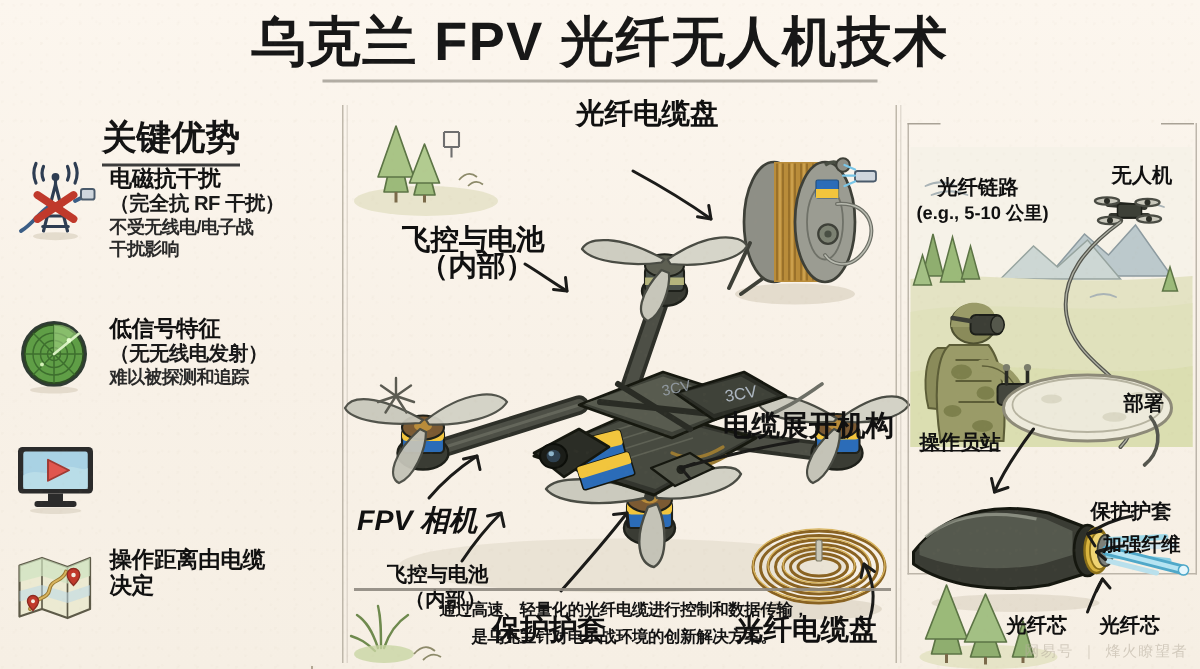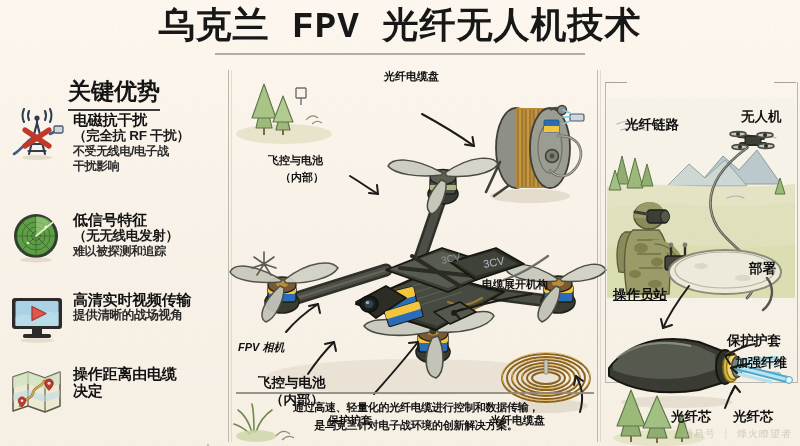--- a/index.html
+++ b/index.html
@@ -17,21 +17,21 @@
   .grain{position:absolute;inset:0;pointer-events:none;opacity:.35;
      background-image:
        radial-gradient(circle at 12% 22%, rgba(180,160,130,.10) 0 1px, transparent 1px),
        radial-gradient(circle at 62% 72%, rgba(180,160,130,.09) 0 1px, transparent 1px),
        radial-gradient(circle at 83% 33%, rgba(180,160,130,.08) 0 1px, transparent 1px);
      background-size:13px 13px,17px 17px,11px 11px;}
 
   
   .title-wrap{position:absolute;left:0;top:6px;width:800px;text-align:center;}
   .title{font-size:36px;font-weight:bold;letter-spacing:1px;color:#171717;
-         line-height:44px;white-space:nowrap;font-family:Liberation Mono, monospace;}
+         line-height:44px;white-space:nowrap;}
   .title-rule{width:370px;height:2px;background:#8d8madd;background:#9a948b;
          margin:3px auto 0;opacity:.75;}
 
   
   .vdiv{position:absolute;width:1px;background:#b4ada0;opacity:.85;}
   .vdiv.left{left:228px;top:70px;height:372px;}
   .vdiv.left2{left:231px;top:70px;height:372px;opacity:.35;}
   .vdiv.right{left:597px;top:70px;height:372px;}
   .vdiv.right2{left:600px;top:70px;height:372px;opacity:.35;}
 
@@ -44,21 +44,21 @@
   .adv{position:absolute;left:8px;width:214px;display:flex;gap:7px;align-items:flex-start;}
   .adv .ic{flex:0 0 auto;width:58px;height:54px;position:relative;}
   .adv .tx{flex:1 1 auto;padding-top:1px;}
   .adv .t1{font-size:15px;font-weight:bold;line-height:17px;color:#111;letter-spacing:-.2px;}
   .adv .t2{font-size:13.5px;font-weight:bold;line-height:16px;color:#1a1a1a;letter-spacing:-.3px;}
   .adv .t3{font-size:12px;font-weight:bold;line-height:14.5px;color:#2a2a2a;letter-spacing:-.4px;}
 
   
   .col-center{position:absolute;left:232px;top:64px;width:364px;height:382px;}
   .lbl{position:absolute;font-weight:bold;color:#101010;line-height:17px;white-space:nowrap;}
-  .lbl.s15{font-size:11px;}
+  .lbl.s15{font-size:19px;}
   .lbl.s14{font-size:13.5px;}
   .lbl.s13{font-size:13px;}
 
   .bottom-rule{position:absolute;left:236px;top:392px;width:358px;height:2px;background:#8e8880;opacity:.9;}
   .caption{position:absolute;left:236px;top:398px;width:360px;text-align:center;
            font-size:11px;font-weight:bold;line-height:18px;color:#131313;letter-spacing:-.3px;}
 
   
   .col-right{position:absolute;left:601px;top:64px;width:199px;height:382px;}
   .rt-head{text-align:center;font-size:19px;font-weight:bold;color:#141414;margin-top:12px;}
@@ -166,24 +166,20 @@
         <svg width="58" height="54" viewBox="0 0 58 54">
           <rect x="4" y="8" width="50" height="31" rx="3" fill="#2b2b2b"></rect>
           <rect x="7.5" y="11" width="43" height="25" rx="1.6" fill="#a9d2e4"></rect>
           <path d="M7.5 27 C16 21 24 29 33 23 C41 18 46 25 50.5 22 V36 H7.5 Z" fill="#bfe0ea" opacity=".75"></path>
           <path d="M24 16.5 L38 23.5 L24 30.5 Z" fill="#e0564e" stroke="#a03a33" stroke-width="1.3" stroke-linejoin="round"></path>
           <rect x="24" y="39" width="10" height="5" fill="#2b2b2b"></rect>
           <rect x="15" y="44" width="28" height="4" rx="1.8" fill="#2b2b2b"></rect>
           <ellipse cx="29" cy="50.5" rx="17" ry="2.2" fill="#ded6c6" opacity=".75"></ellipse>
         </svg>
       </div>
-      <div class="tx">
-        <div class="t1">高清实时视频传输</div>
-        <div class="t3" style="font-size:12.6px;">提供清晰的战场视角</div>
-      </div>
     </div>
 
     <div class="adv" style="top:296px;">
       <div class="ic">
         <svg width="58" height="54" viewBox="0 0 58 54">
           <path d="M5 13 L20 8 L37 14 L52 8 V42 L37 48 L20 42 L5 47 Z" fill="#ecead2" stroke="#5d5a48" stroke-width="1.5" stroke-linejoin="round"></path>
           <path d="M20 8 V42 M37 14 V48" stroke="#5d5a48" stroke-width="1.1" fill="none"></path>
           <path d="M5 13 L20 8 L37 14 L52 8 V20 L37 25 L20 20 L5 24 Z" fill="#cfe2c0" opacity=".7"></path>
           <path d="M5 30 L20 26 L37 31 L52 26 V33 L37 38 L20 33 L5 37 Z" fill="#bcd9e8" opacity=".55"></path>
           <path d="M12 42 C14 34 24 36 25 29 C26 22 34 24 36 17" stroke="#9a7a32" stroke-width="2.6" fill="none" stroke-linecap="round"></path>
@@ -653,20 +649,21 @@
         <path d="M130 304 l7 -2 M130 304 l6 5"></path>
 
         <path d="M124 344 C128 334 130 328 134 322"></path>
         <path d="M134 322 l-4 8 M134 322 l5 6"></path>
       </g>
     </svg>
 
     <div class="lbl s14" style="left:140px;top:44px;">无人机</div>
 
     <div class="lbl s14" style="left:24px;top:52px;">光纤链路</div>
+    <div class="lbl s13" style="left:10px;top:70px;font-size:12.2px;">(e.g., 5-10 公里)</div>
 
     <div class="lbl s14" style="left:148px;top:196px;">部署</div>
 
     <div class="lbl s14" style="left:12px;top:222px;text-decoration:underline;">操作员站</div>
 
     <div class="lbl s14" style="left:126px;top:268px;">保护护套</div>
     <div class="lbl s13" style="left:134px;top:290px;">加强纤维</div>
 
     <div class="lbl s14" style="left:70px;top:344px;">光纤芯</div>
     <div class="lbl s14" style="left:132px;top:344px;">光纤芯</div>

